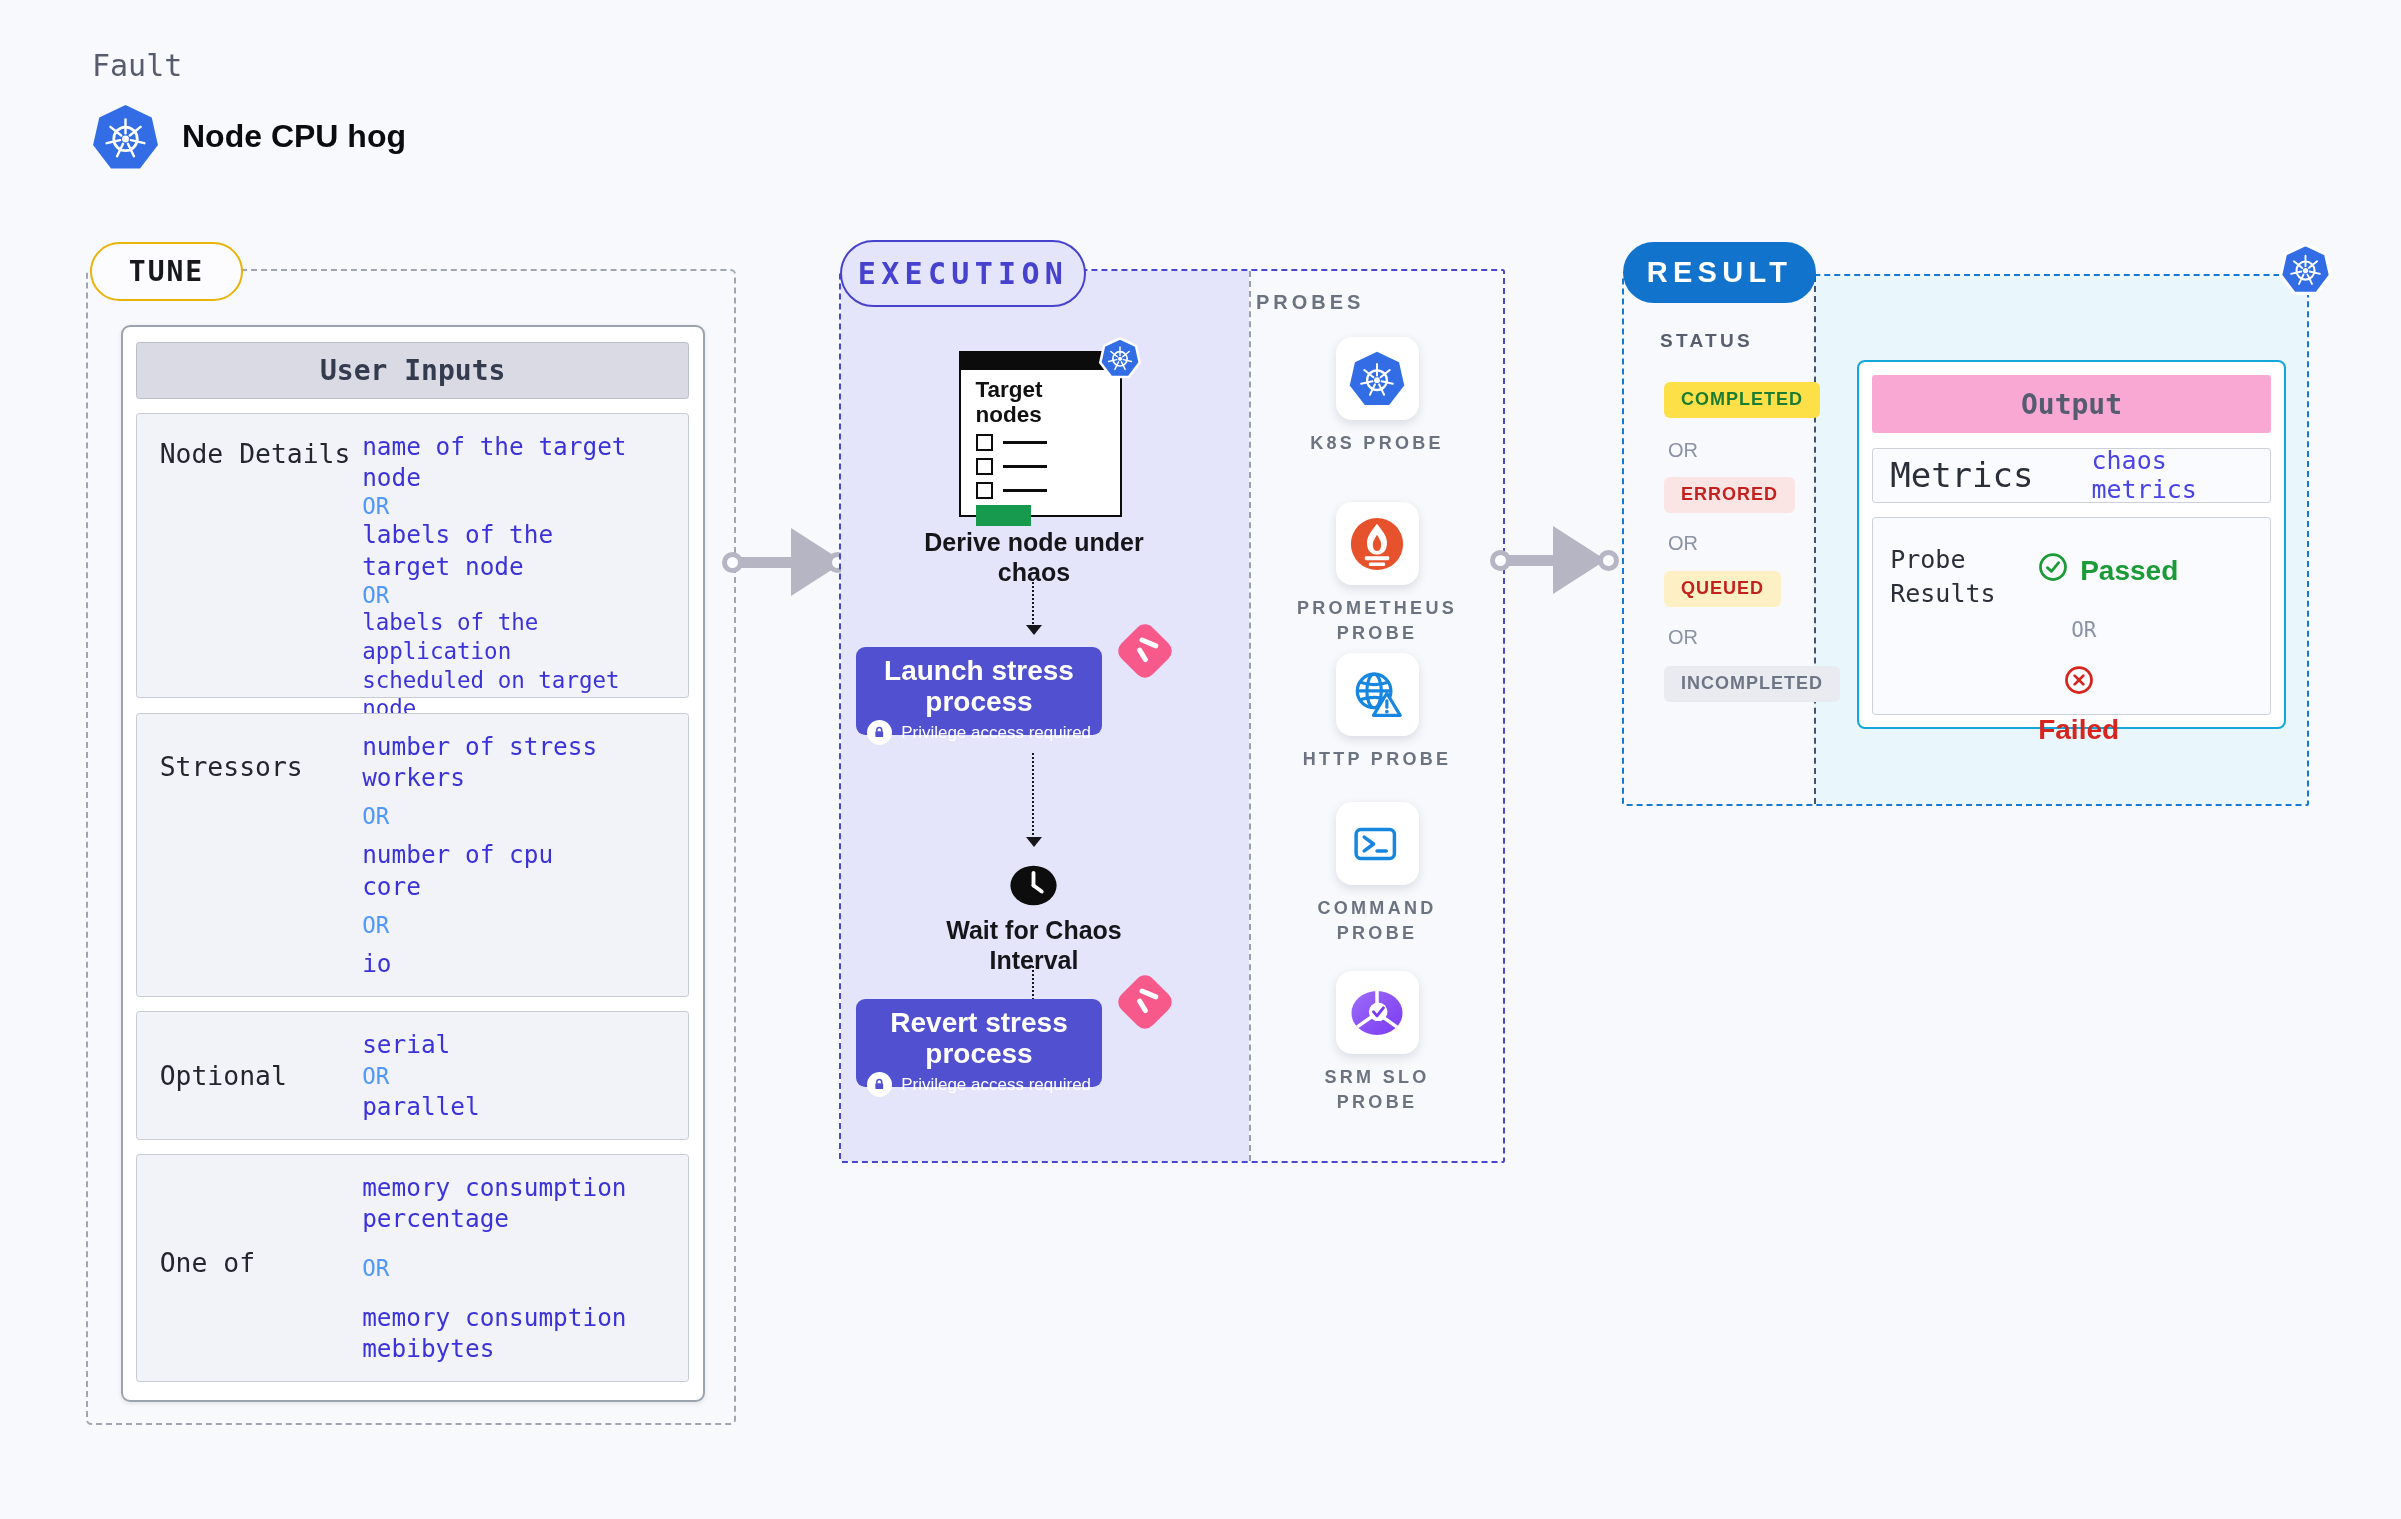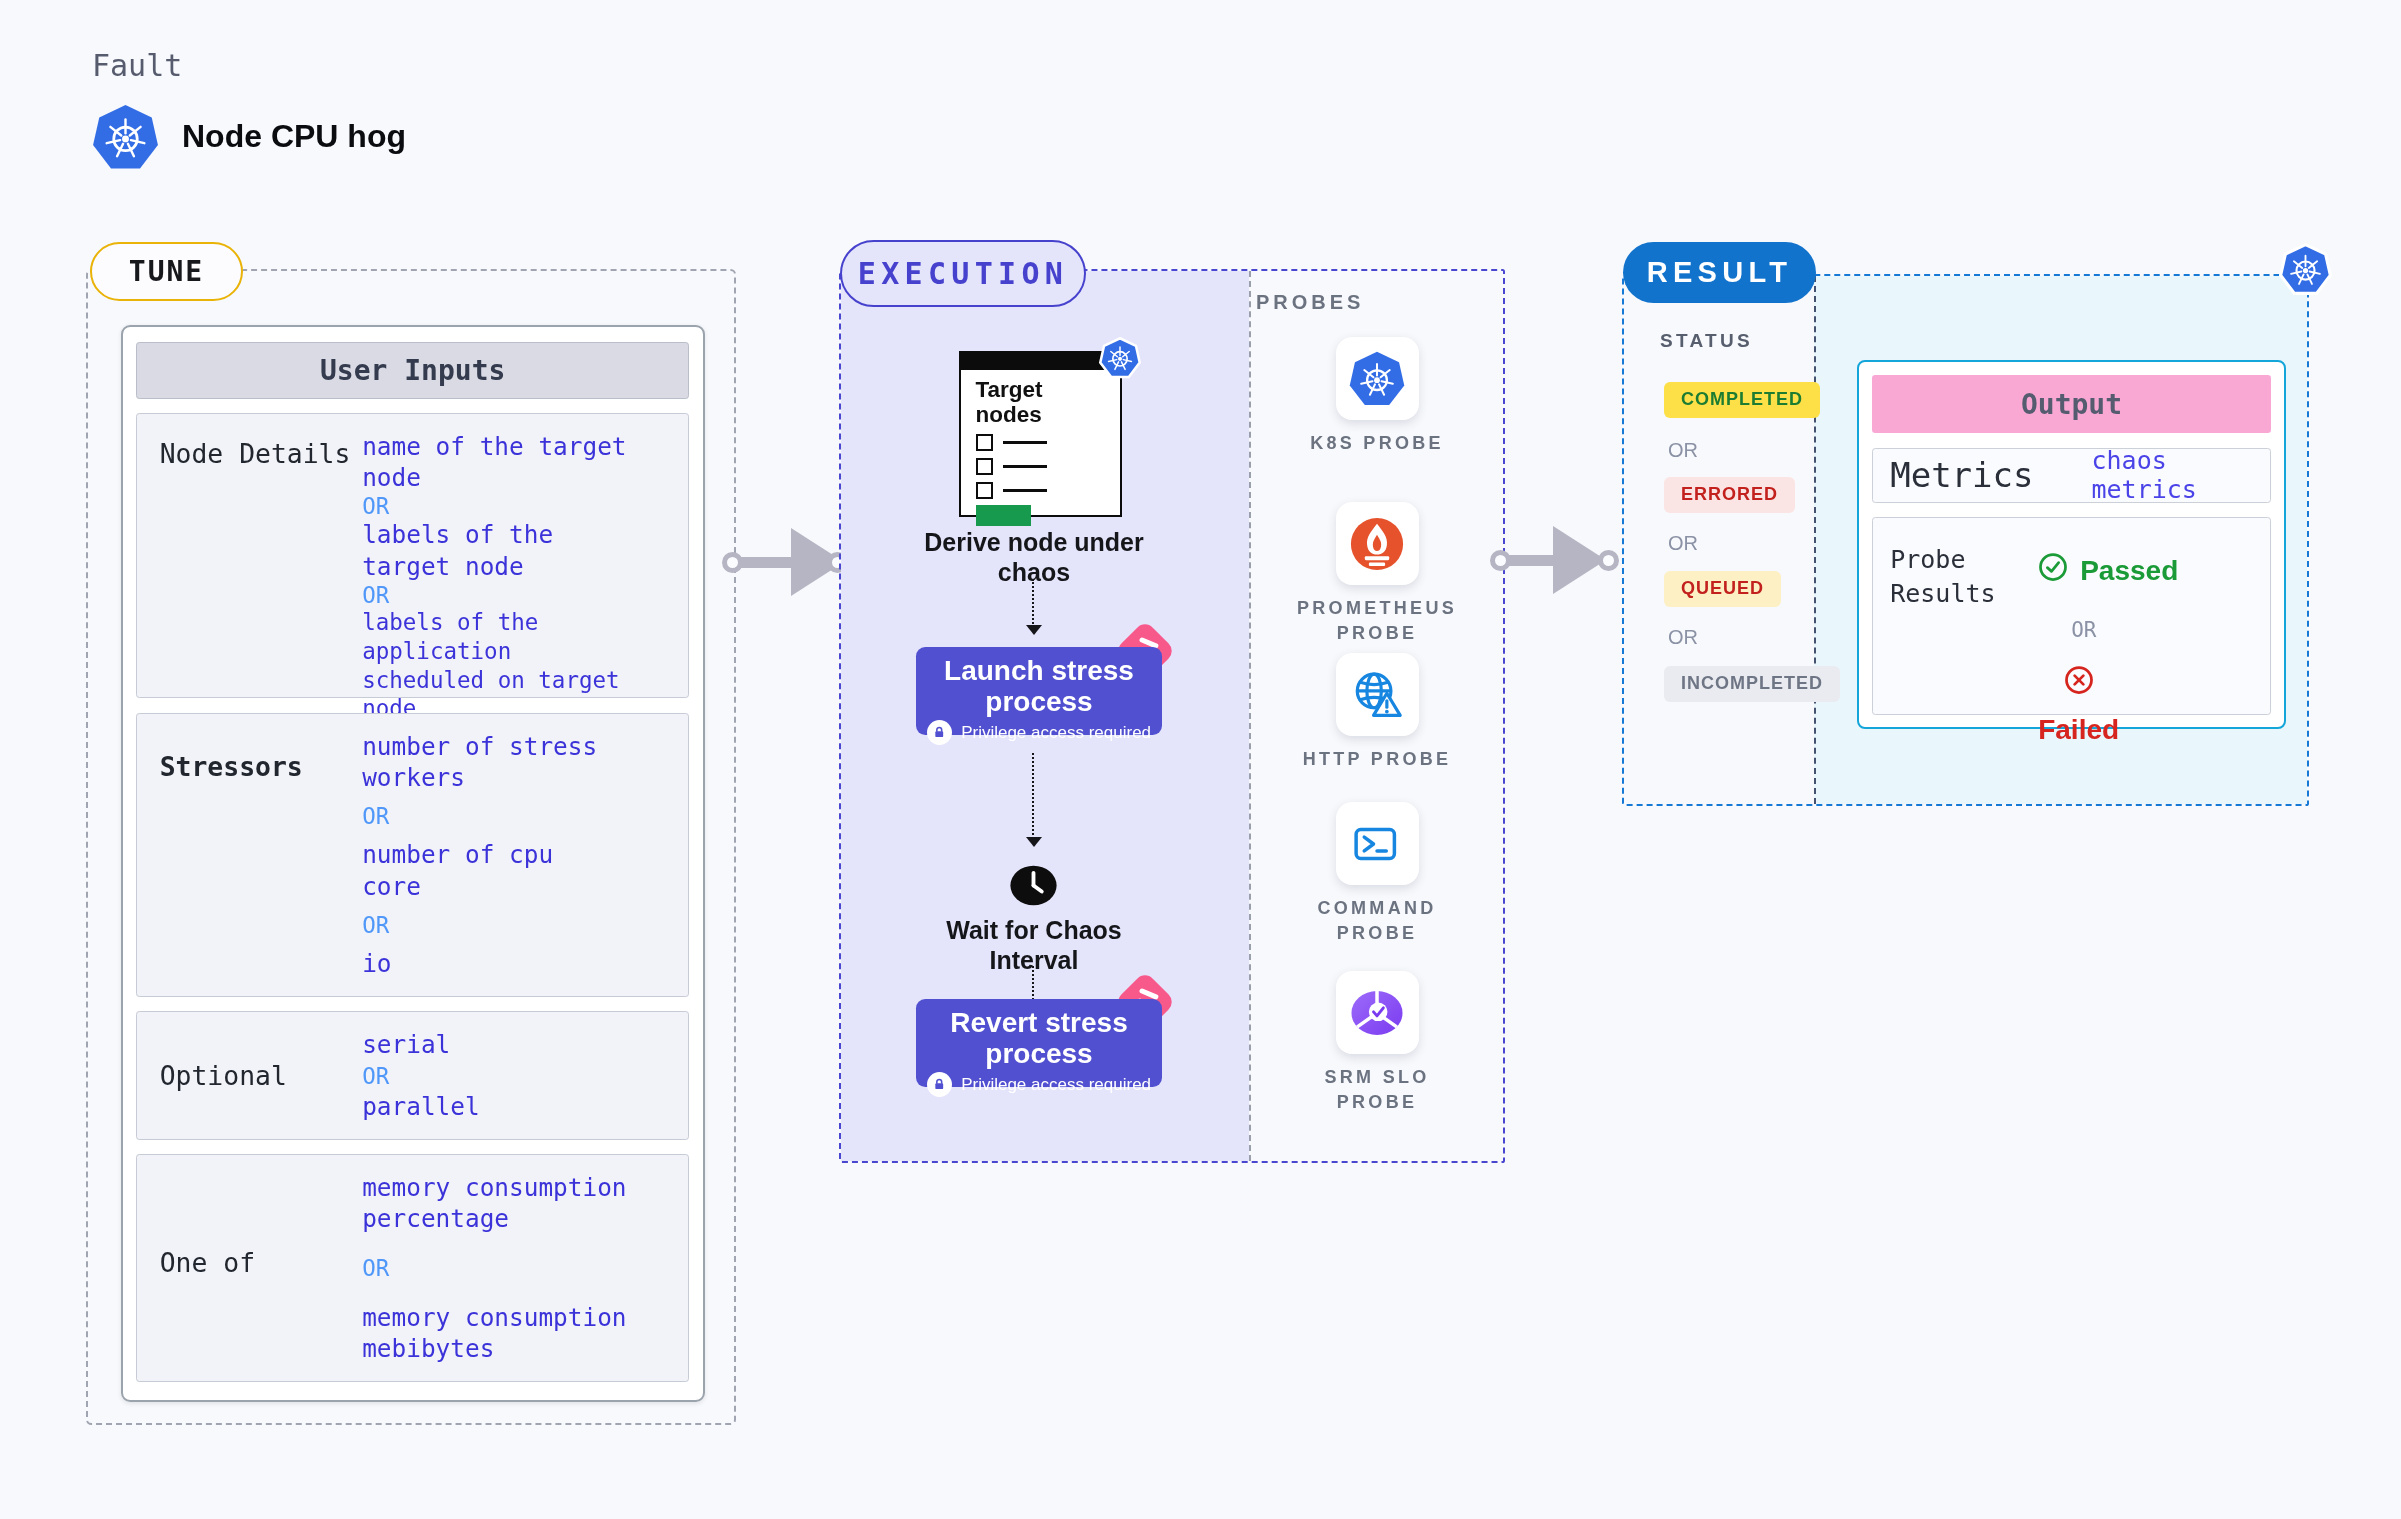--- a/index.html
+++ b/index.html
@@ -59,21 +59,21 @@
   .tc-title{margin:8px 0 6.6px 14.5px;font-size:22.5px;font-weight:bold;line-height:1.1;width:99px;color:#111;}
   .tc-row{display:flex;align-items:center;gap:10.6px;margin:0 0 6.6px 14.5px;}
   .tc-box{width:13.2px;height:13.2px;border:2px solid #0c0c0c;}
   .tc-line{width:44px;height:2.6px;background:#0c0c0c;}
   .tc-green{width:55px;height:21px;background:#179a4d;margin:4px 0 0 14.5px;}
 
   .step-label{width:264px;text-align:center;font-size:25px;font-weight:bold;color:#15161a;line-height:1.2;}
   .dot-line{position:absolute;width:0;border-left:2.6px dotted #15151a;}
   .dot-head{position:absolute;width:0;height:0;border:8px solid transparent;border-top:10.6px solid #15151a;}
 
-  .node-btn{position:absolute;left:916px;width:246px;height:88px;background:#5150d0;border-radius:9.2px;
+  .node-btn{position:absolute;left:856px;width:246px;height:88px;background:#5150d0;border-radius:9.2px;
             color:#fff;text-align:center;z-index:2;box-sizing:border-box;cursor:pointer;border:none;}
   .node-btn .bt{font-size:28px;font-weight:bold;line-height:1.1;padding-top:8px;}
   .priv{display:flex;align-items:center;justify-content:center;gap:9.2px;margin-top:2.6px;}
   .lock-circle{width:25px;height:25px;background:#fff;border-radius:50%;display:flex;align-items:center;justify-content:center;}
   .priv-note{font-size:17px;color:#fff;}
   .flag{position:absolute;width:44px;height:44px;background:#f8598b;border-radius:10.6px;transform:rotate(45deg);z-index:1;}
   .flag::before{content:"";position:absolute;left:8.6px;top:11.2px;width:20px;height:4.6px;background:#fff;
                 border-radius:2.6px;transform:rotate(-22deg);}
   .flag::after{content:"";position:absolute;left:14.5px;top:24px;width:16px;height:4.6px;background:#fff;
                border-radius:2.6px;transform:rotate(14deg);}
@@ -149,21 +149,21 @@
         <div class="or mono">OR</div>
         <div class="val mono pre">labels of the
 target node</div>
         <div class="or mono">OR</div>
         <div class="val small mono pre">labels of the application
  scheduled on target node</div>
       </div>
     </div>
 
     <div class="ui-row" style="top:386px;height:284px;">
-      <div class="row-label mono" style="top:37px;font-weight:bold;">Stressors</div>
+      <div class="row-label mono" style="top:37px;">Stressors</div>
       <div class="vals">
         <div class="val mono pre">number of stress
 workers</div>
         <div class="or mono">OR</div>
         <div class="val mono pre">number of cpu
 core</div>
         <div class="or mono">OR</div>
         <div class="val mono pre">io</div>
       </div>
     </div>

